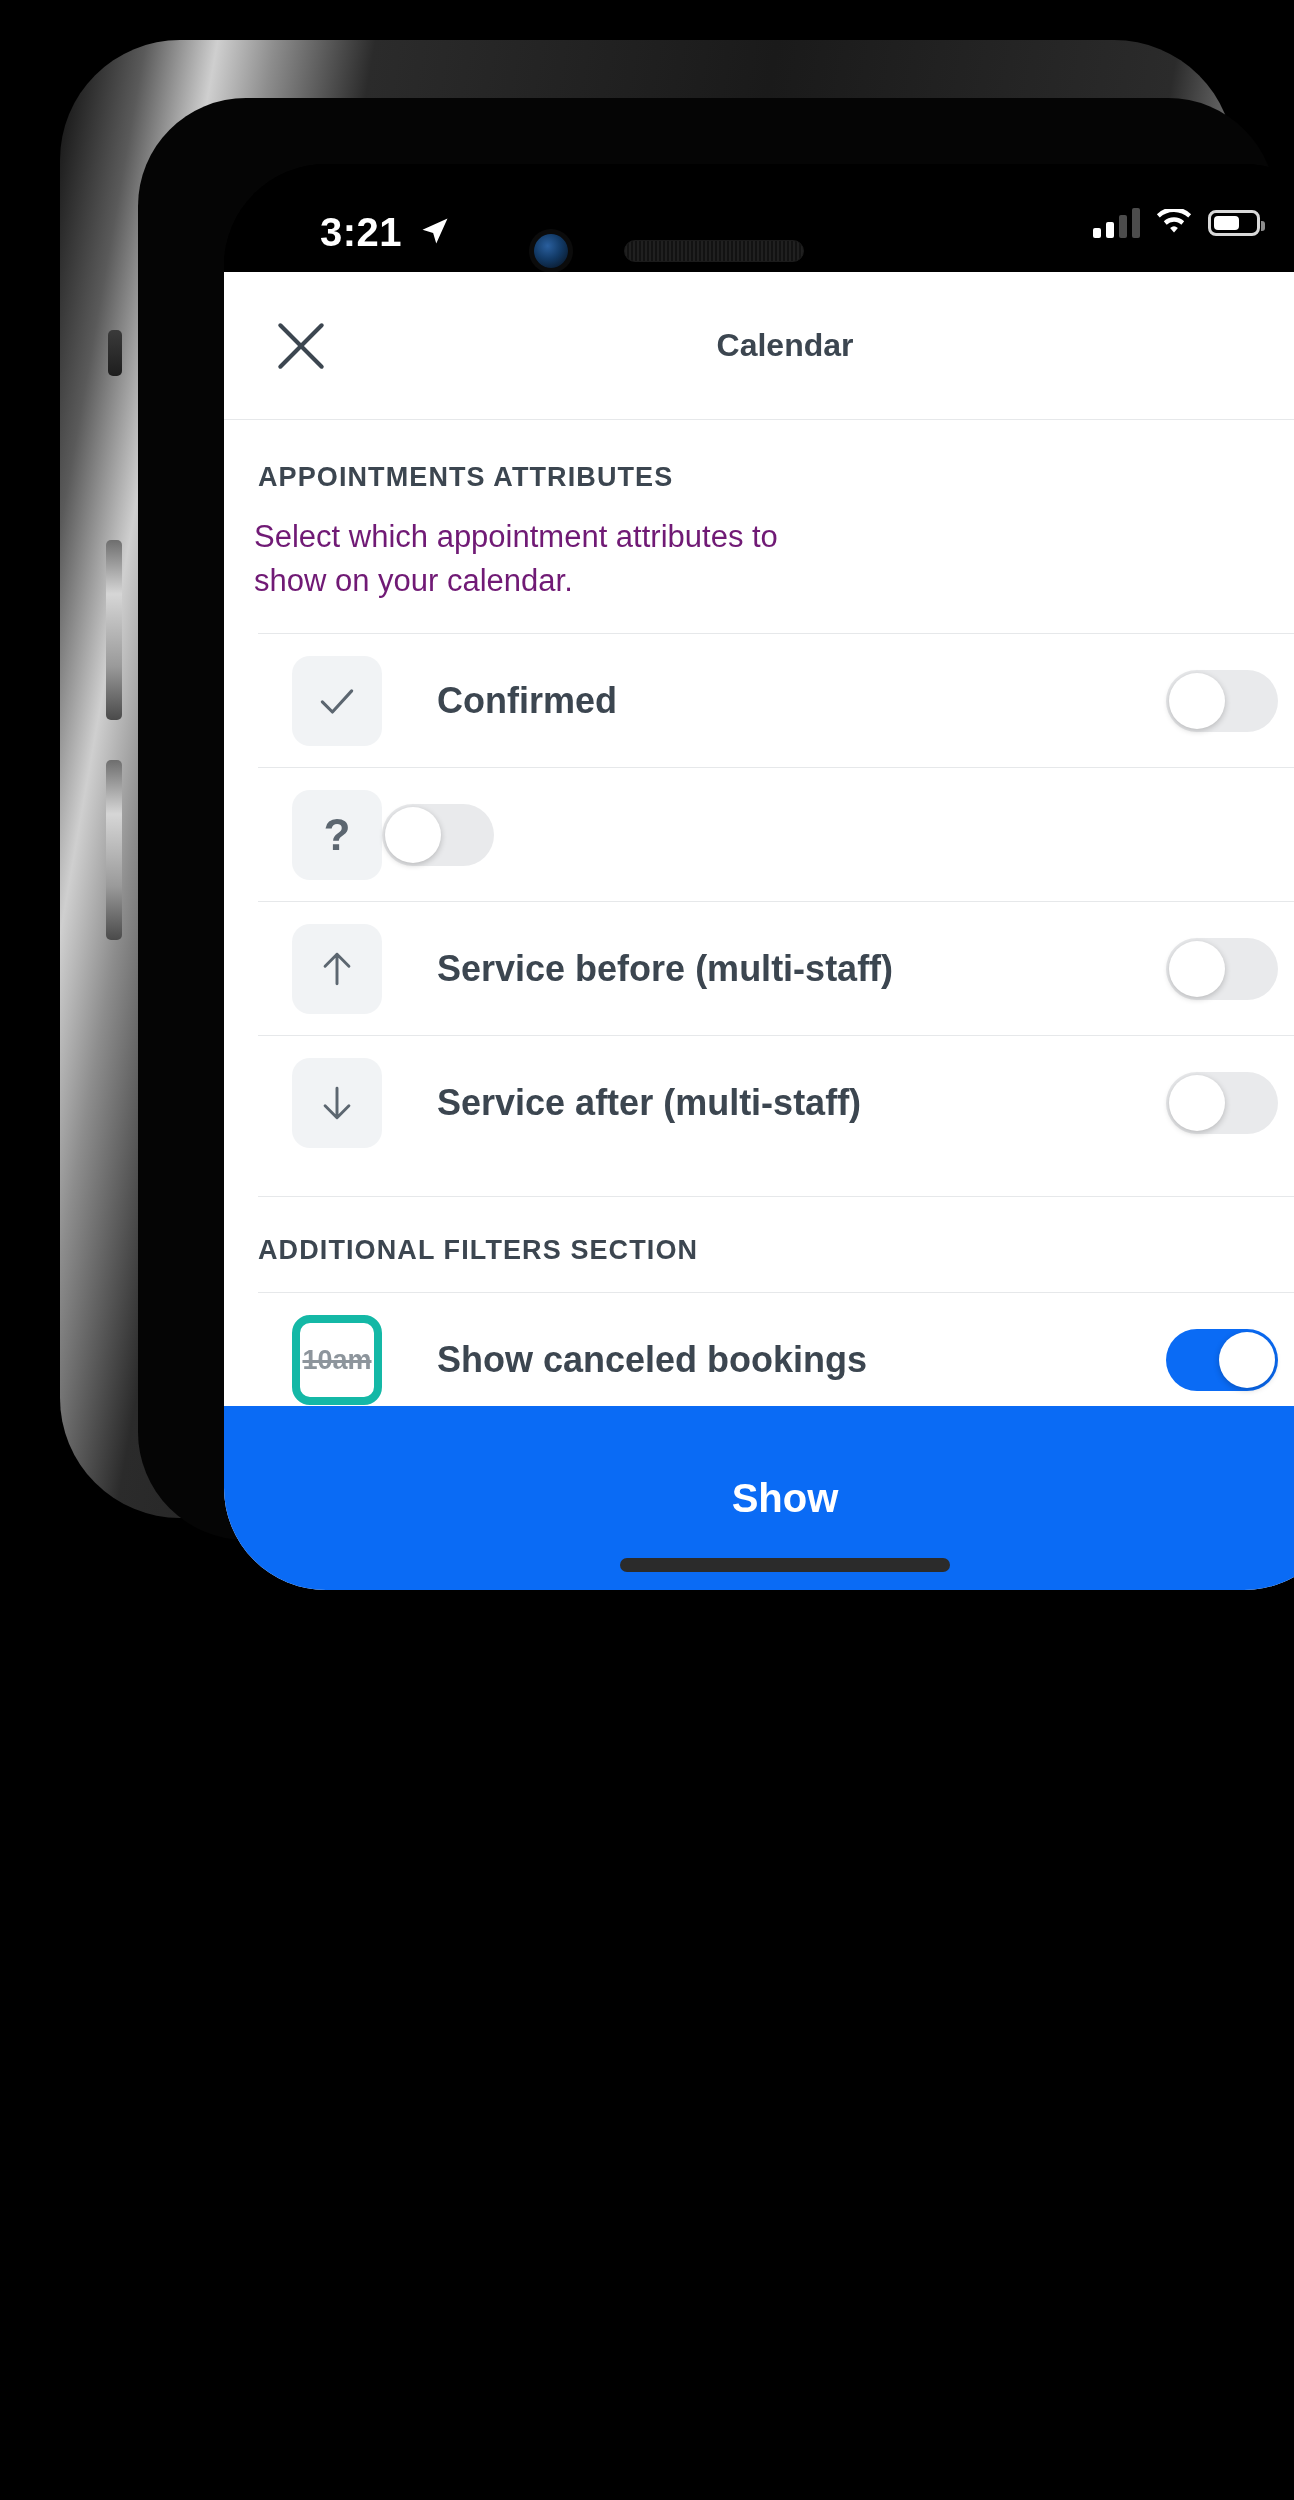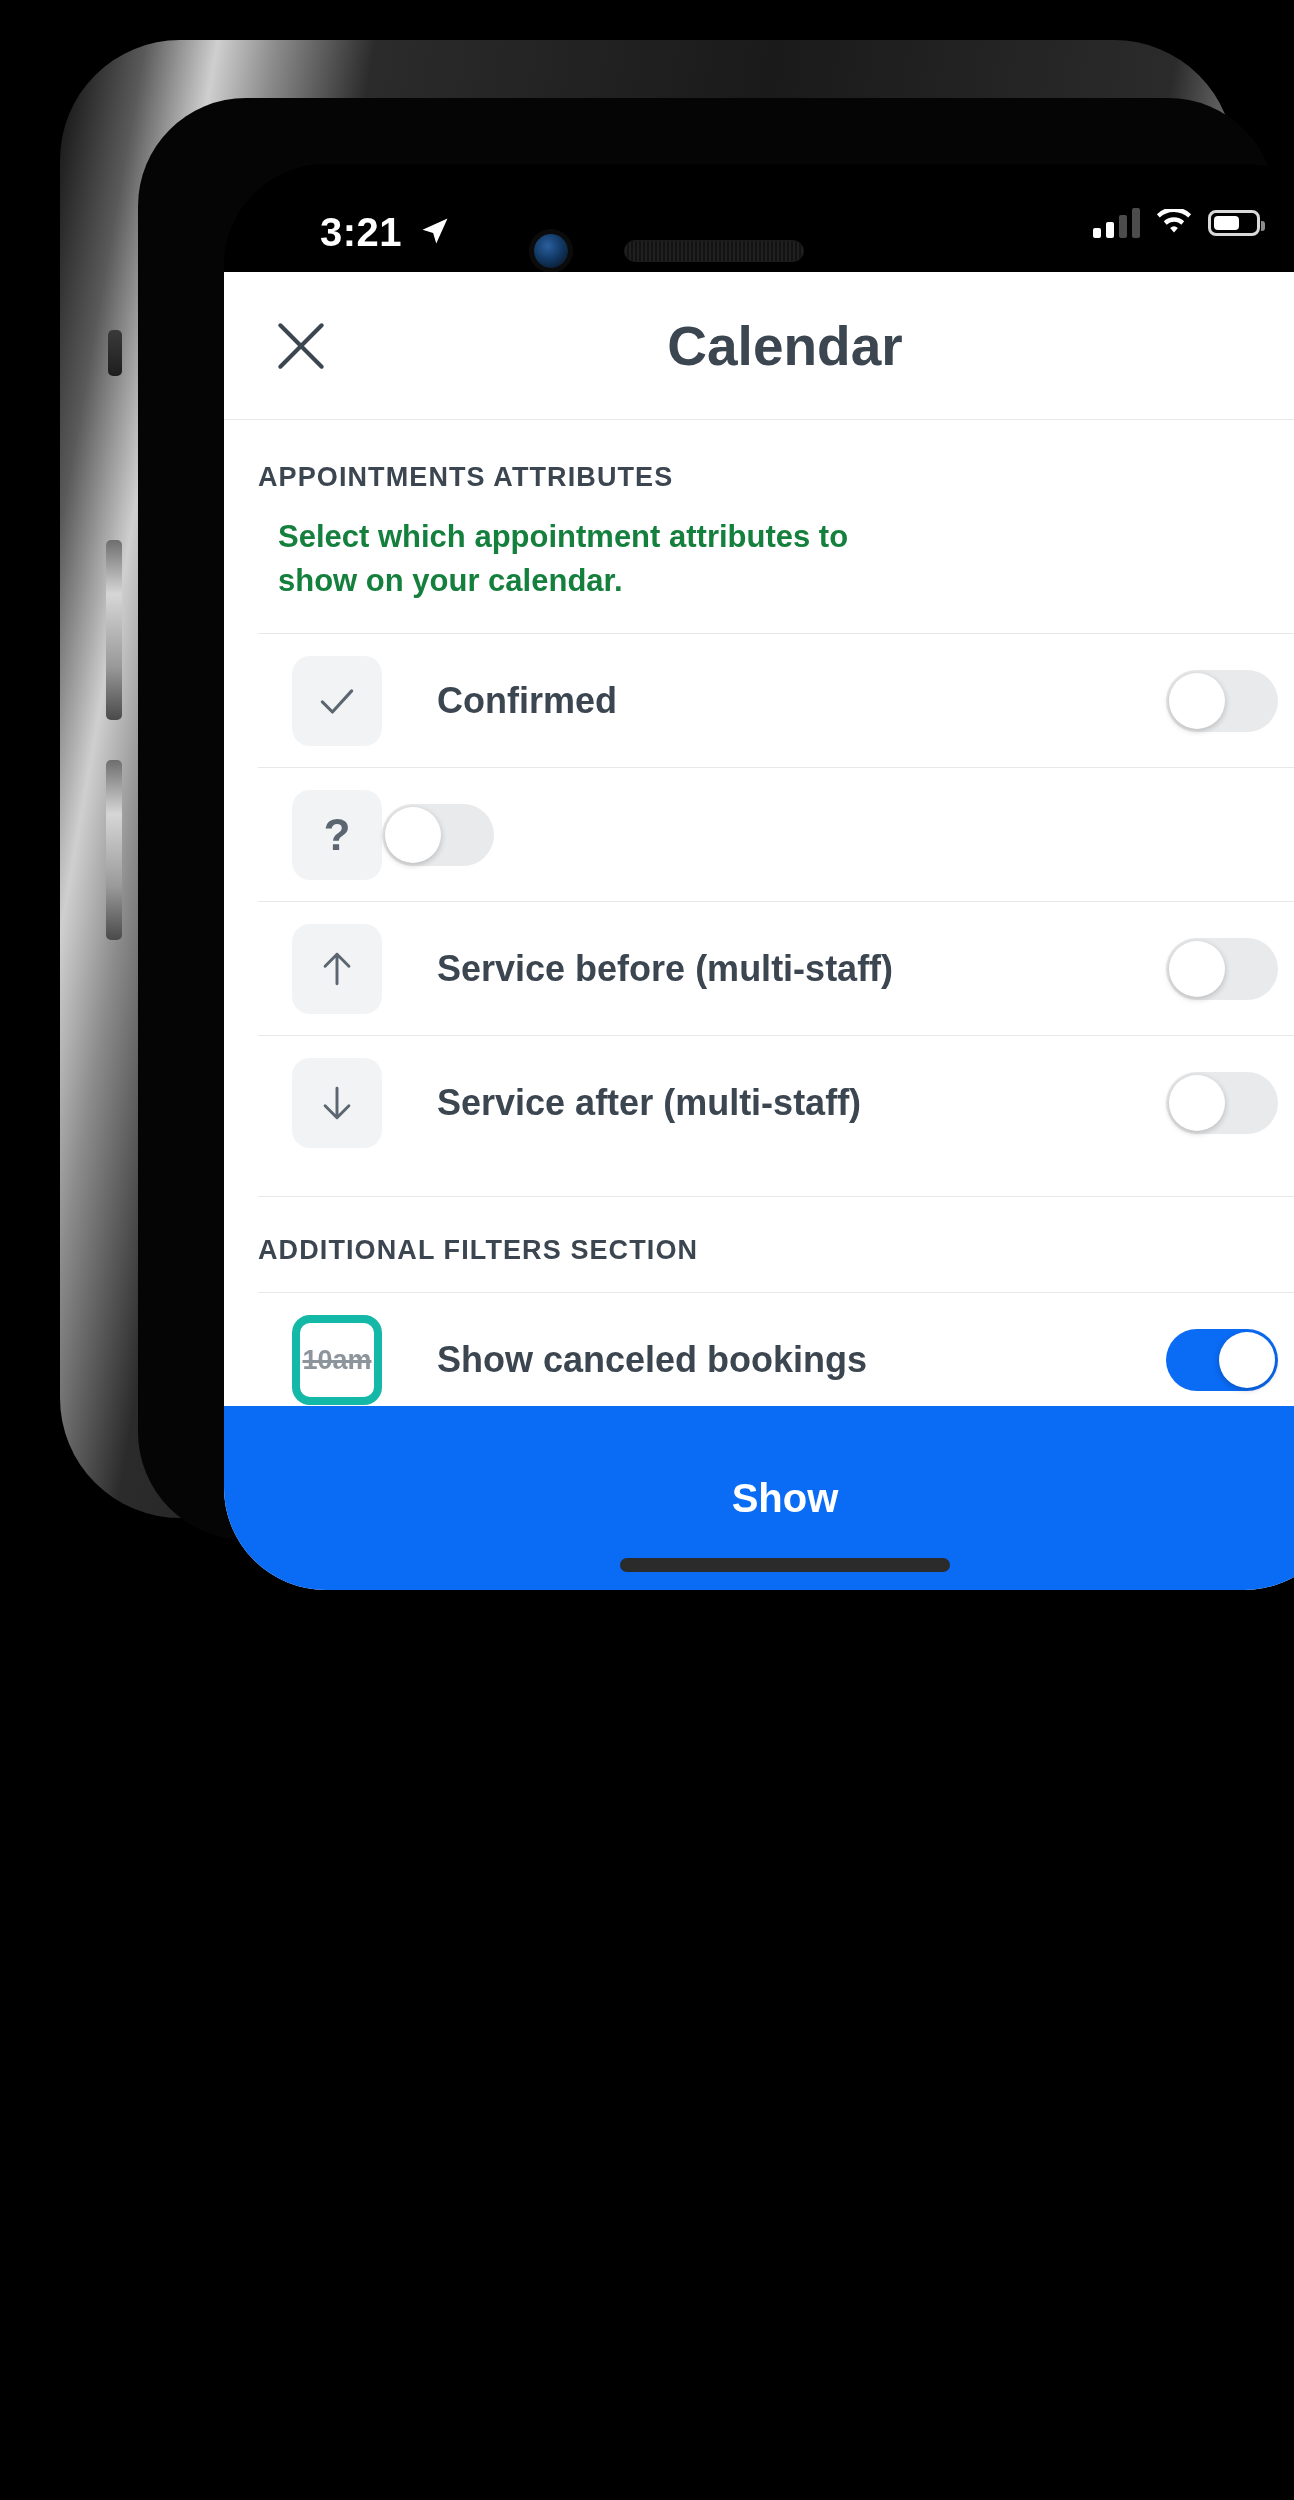--- a/index.html
+++ b/index.html
@@ -91,32 +91,32 @@
     width:1122px; height:1318px;
     background:#fff;
     display:flex; flex-direction:column;
   }
 
   .nav{
     position:relative; height:148px; flex:0 0 148px;
     border-bottom:1px solid #e6e8ea;
     display:flex; align-items:center; justify-content:center;
   }
-  .nav-title{ font-size:55px; font-weight:700; color:#3c4650; }
+  .nav-title{ font-size:32px; font-weight:700; color:#3c4650; }
   .nav-close{ position:absolute; left:46px; top:50%; transform:translateY(-50%); width:62px; height:62px; cursor:pointer; }
 
   .body{ flex:1 1 auto; overflow:hidden; padding:0 0; }
 
   .sec-head{
     font-size:27px; font-weight:700; letter-spacing:1.1px;
     color:#3c4650; padding:42px 34px 0 34px;
   }
   .sec-desc{
-    font-size:31px; color:#15803d; line-height:1.42;
-    padding:22px 34px 0 54px; max-width:660px;font-weight:bold;
+    font-size:31px; color:#701a75; line-height:1.42;
+    padding:22px 34px 0 30px; max-width:660px;
   }
   .divider{ height:1px; background:#e6e8ea; margin:30px 34px 0 34px; }
 
   .row{
     display:flex; align-items:center;
     padding:0 34px; height:134px;
     border-bottom:1px solid #e6e8ea;
     margin:0 34px;
     cursor:pointer;
   }

